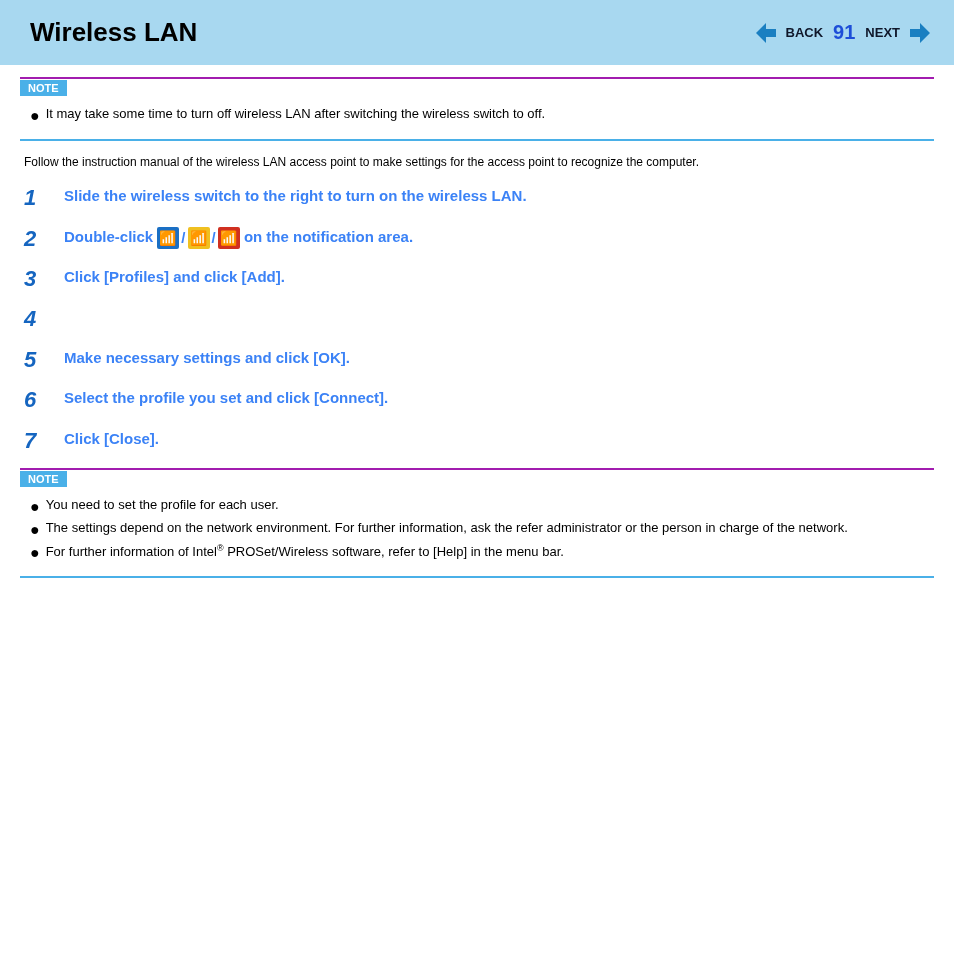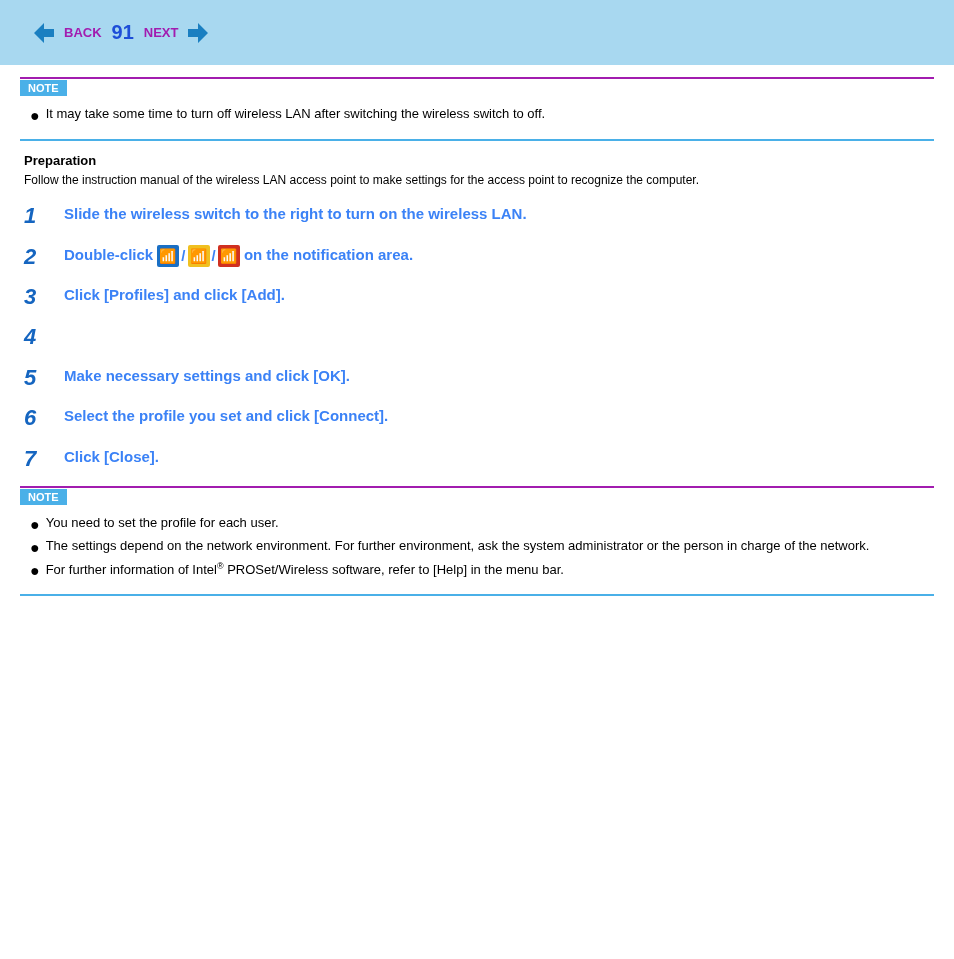--- a/index.html
+++ b/index.html
@@ -39,21 +39,21 @@
       align-items: center;
       justify-content: center;
     }
     .nav-arrow svg {
       width: 28px;
       height: 28px;
     }
     .nav-back-label, .nav-next-label {
       font-size: 13px;
       font-weight: bold;
-      color: #a21caf;
+      color: #0f172a;
     }
     .nav-page-num {
       font-size: 20px;
       font-weight: bold;
       color: #1d4ed8;
       margin: 0 4px;
     }
 
     
     .content {
@@ -158,20 +158,21 @@
     }
 
     sup {
       font-size: 9px;
     }
   </style>
 </head>
 <body>
 
 <div class="header">
+  <span class="header-title">Wireless LAN</span>
   <div class="nav-controls">
 
     <div class="nav-arrow">
       <svg viewBox="0 0 28 28" fill="none">
         <polygon points="14,4 4,14 14,24 14,18 24,18 24,10 14,10" fill="#1a7fc1"></polygon>
       </svg>
     </div>
     <span class="nav-back-label">BACK</span>
     <span class="nav-page-num">91</span>
     <span class="nav-next-label">NEXT</span>
@@ -190,21 +191,20 @@
     <div class="note-label">NOTE</div>
     <div class="note-content">
       <div class="note-item">
         <span class="bullet">●</span>
         <span>It may take some time to turn off wireless LAN after switching the wireless switch to off.</span>
       </div>
     </div>
   </div>
 
 
-  <div class="preparation-label">Preparation</div>
   <div class="preparation-text">Follow the instruction manual of the wireless LAN access point to make settings for the access point to recognize the computer.</div>
 
   <div class="steps-container">
 
     <div class="step">
       <span class="step-number">1</span>
       <div class="step-content">
         <span class="step-main">Slide the wireless switch to the right to turn on the wireless LAN.</span>
       </div>
     </div>
@@ -275,21 +275,21 @@
 
   <div class="note-box">
     <div class="note-label">NOTE</div>
     <div class="note-content">
       <div class="note-item">
         <span class="bullet">●</span>
         <span>You need to set the profile for each user.</span>
       </div>
       <div class="note-item">
         <span class="bullet">●</span>
-        <span>The settings depend on the network environment. For further environment, ask the system administrator or the person in charge of the network.</span>
+        <span>The settings depend on the network environment. For further information, ask the refer administrator or the person in charge of the network.</span>
       </div>
       <div class="note-item">
         <span class="bullet">●</span>
         <span>For further information of Intel<sup>®</sup> PROSet/Wireless software, refer to [Help] in the menu bar.</span>
       </div>
     </div>
   </div>
 
 </div>
 

